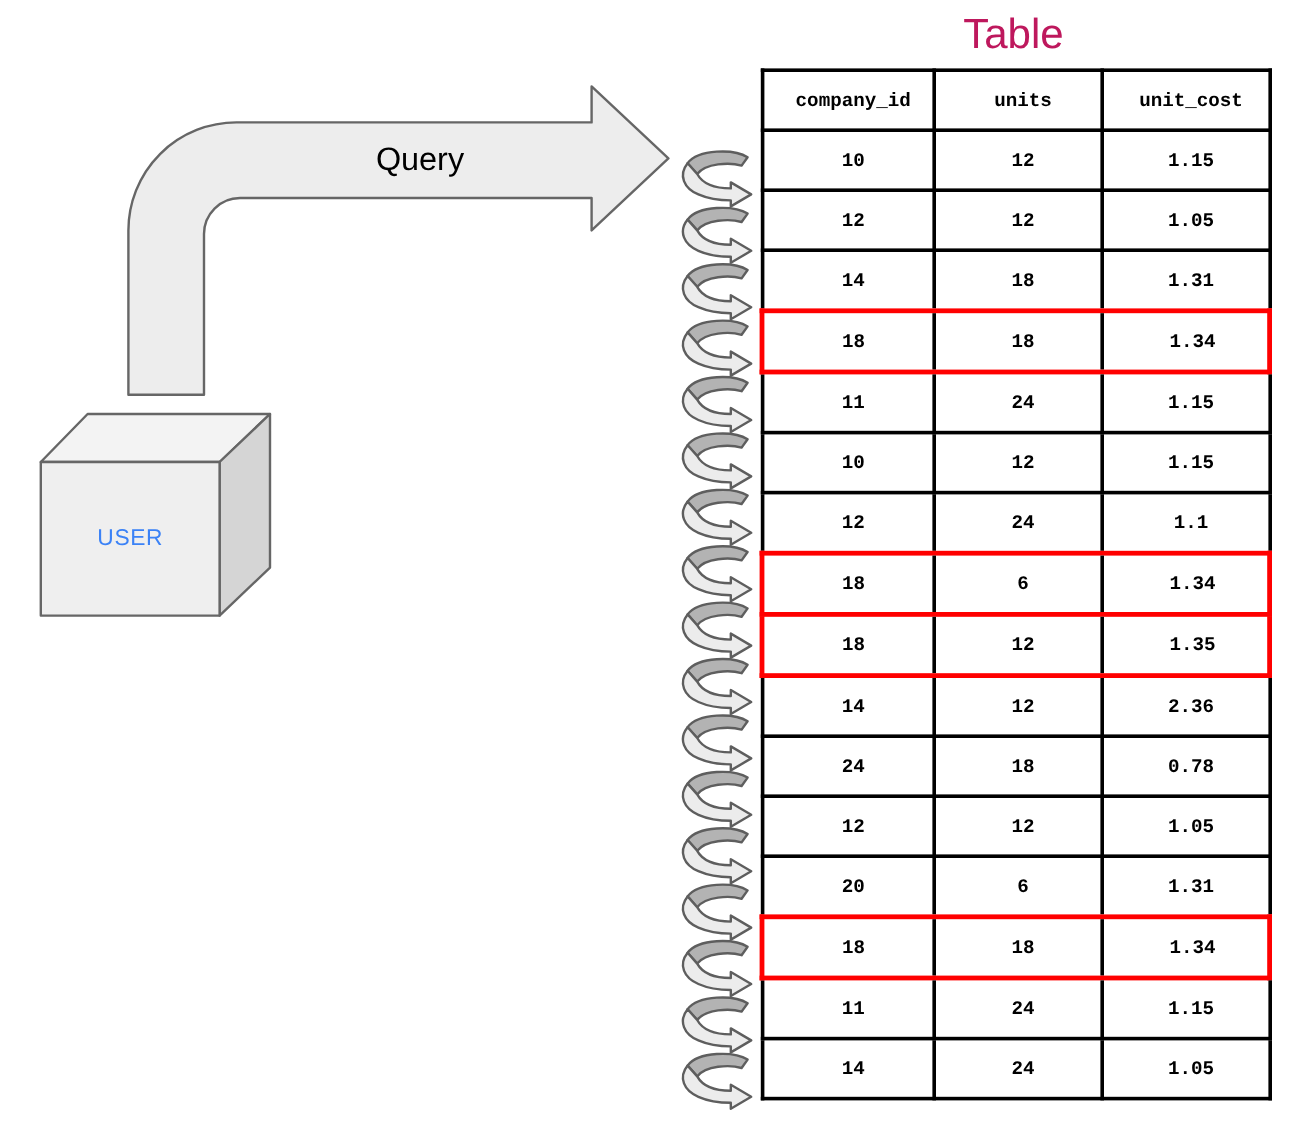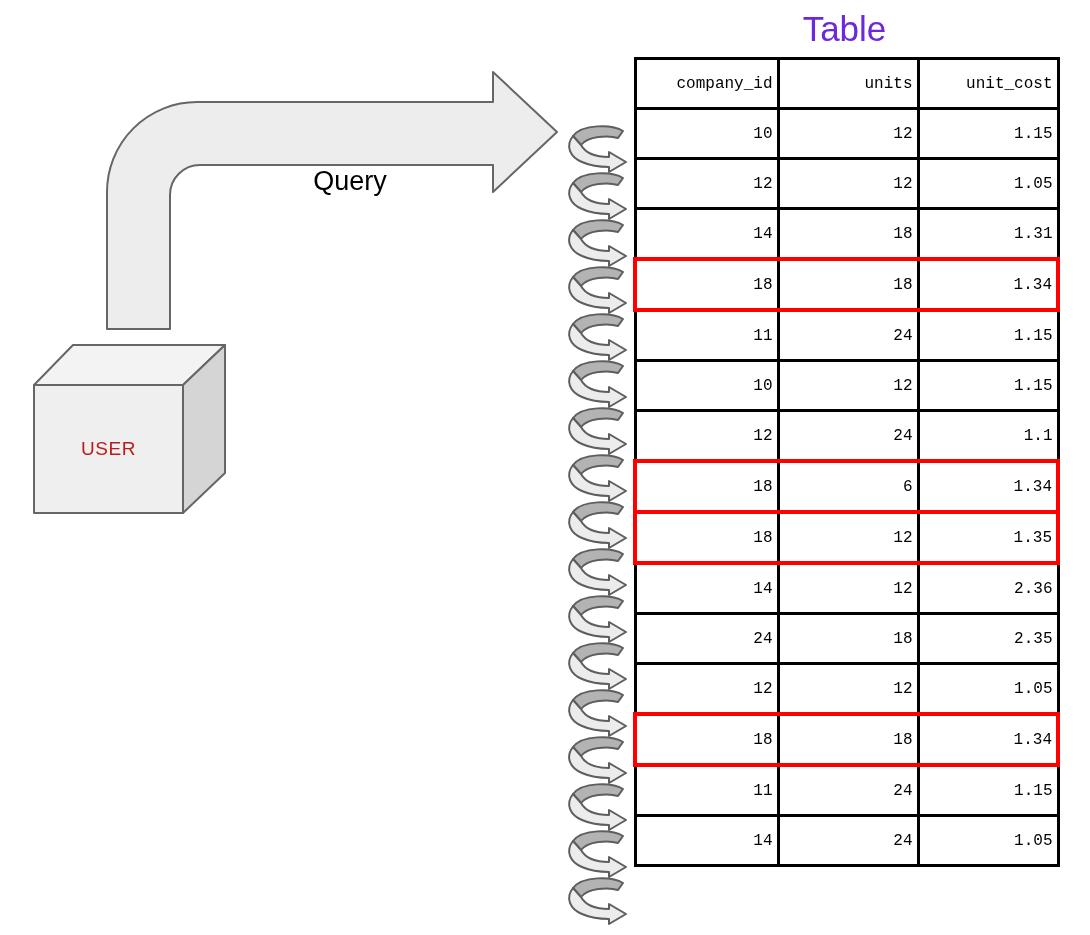--- a/index.html
+++ b/index.html
@@ -31,55 +31,54 @@
   .loop-dark  { fill: var(--loop_dark);  stroke: var(--loop_stroke); stroke-width: 2; stroke-linejoin: round; }
   .loop-light { fill: var(--loop_light); stroke: var(--loop_stroke); stroke-width: 2; stroke-linejoin: round; }
 
   .query-label {
     position: absolute;
     left: 210px; top: 102px;
     width: 280px; height: 62px;
     display: flex; align-items: center; justify-content: center;
     font-size: 27px;
     color: #000;
-    margin-top: 48px;
   }
   .user-label {
     position: absolute;
     left: 34px; top: 385px;
     width: 149px; height: 128px;
     display: flex; align-items: center; justify-content: center;
     font-size: 19px;
     letter-spacing: 0.5px;
-    color: #b91c1c;
+    color: #3b82f6;
   }
   .table-title {
     position: absolute;
     left: 633px; top: 6px;
     width: 423px; height: 46px;
     display: flex; align-items: center; justify-content: center;
     font-size: 35px;
-    color: #6d28d9;
+    color: #be185d;
   }
   table.data-table {
     position: absolute;
     left: 633px; top: 57px;
     width: 423px;
     border-collapse: collapse;
     table-layout: fixed;
   }
   .data-table th, .data-table td {
     border: 3px solid var(--table_border);
     height: 47px;
     padding: 0 4px 0 13px;
     font-family: "Liberation Mono", monospace;
     font-size: 16px;
-    font-weight: 400;
+    font-weight: 700;
     color: #000;
-    text-align: right;
+    text-align: center;
     vertical-align: middle;
     overflow: hidden;
     white-space: nowrap;
   }
   .data-table tr.hl td {
     border-top: 4px solid var(--highlight);
     border-bottom: 4px solid var(--highlight);
   }
   .data-table tr.hl td:first-child { border-left: 4px solid var(--highlight); }
   .data-table tr.hl td:last-child  { border-right: 4px solid var(--highlight); padding-left: 16px; }
@@ -190,26 +189,31 @@
           <td>1.35</td>
         </tr>
         <tr>
           <td>14</td>
           <td>12</td>
           <td>2.36</td>
         </tr>
         <tr>
           <td>24</td>
           <td>18</td>
-          <td>2.35</td>
+          <td>0.78</td>
         </tr>
         <tr>
           <td>12</td>
           <td>12</td>
           <td>1.05</td>
+        </tr>
+        <tr>
+          <td>20</td>
+          <td>6</td>
+          <td>1.31</td>
         </tr>
         <tr class="hl">
           <td>18</td>
           <td>18</td>
           <td>1.34</td>
         </tr>
         <tr>
           <td>11</td>
           <td>24</td>
           <td>1.15</td>

